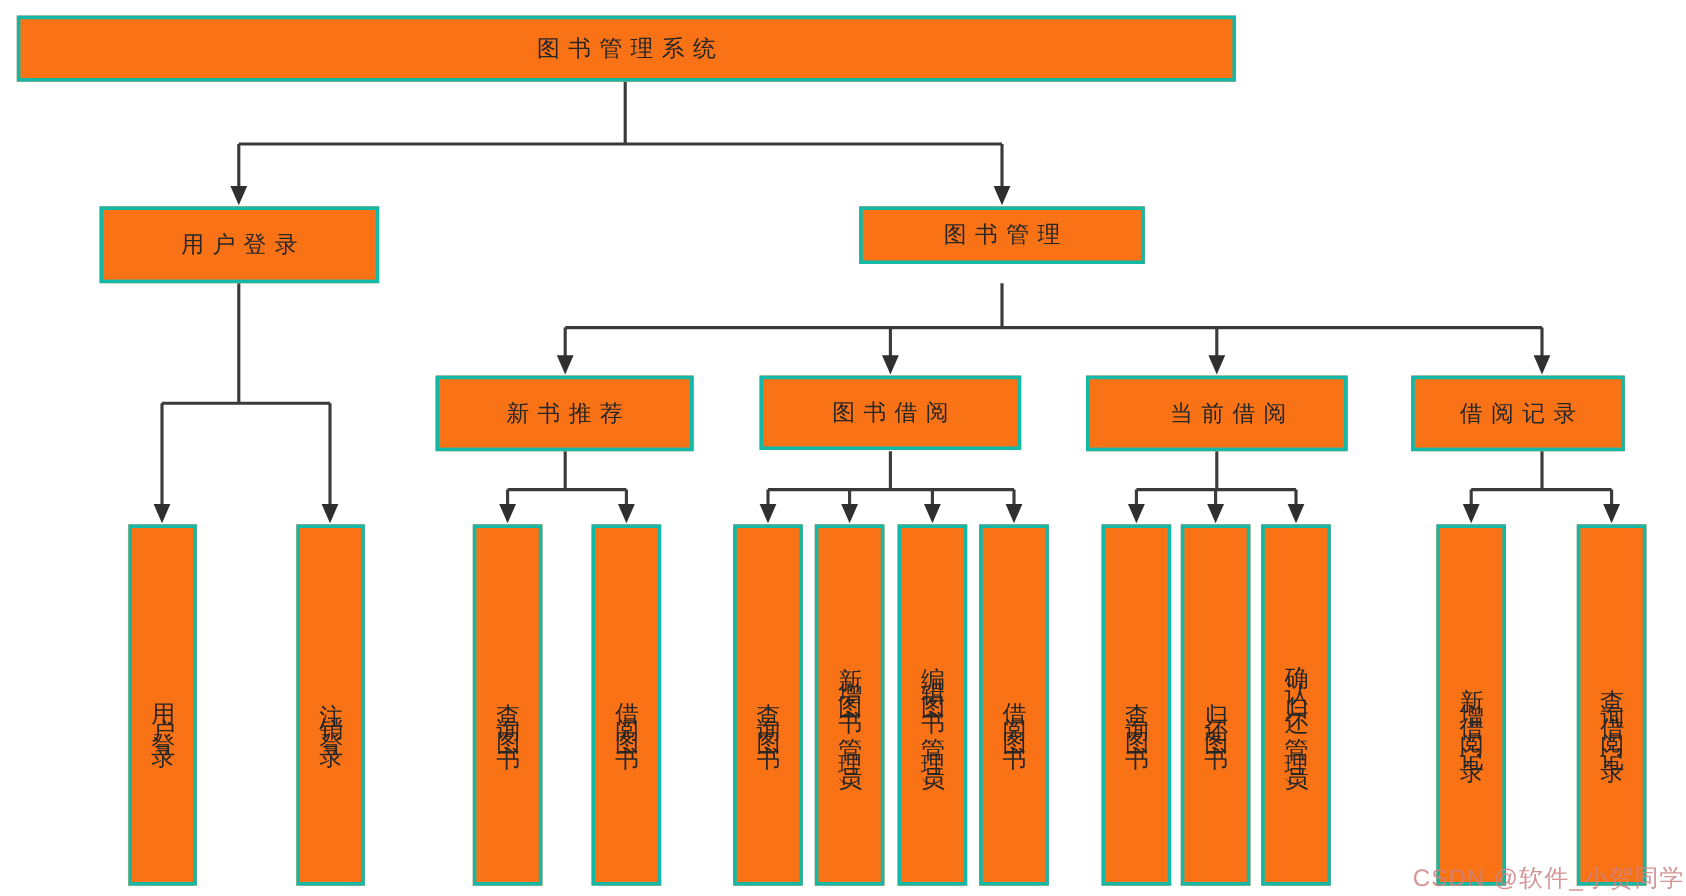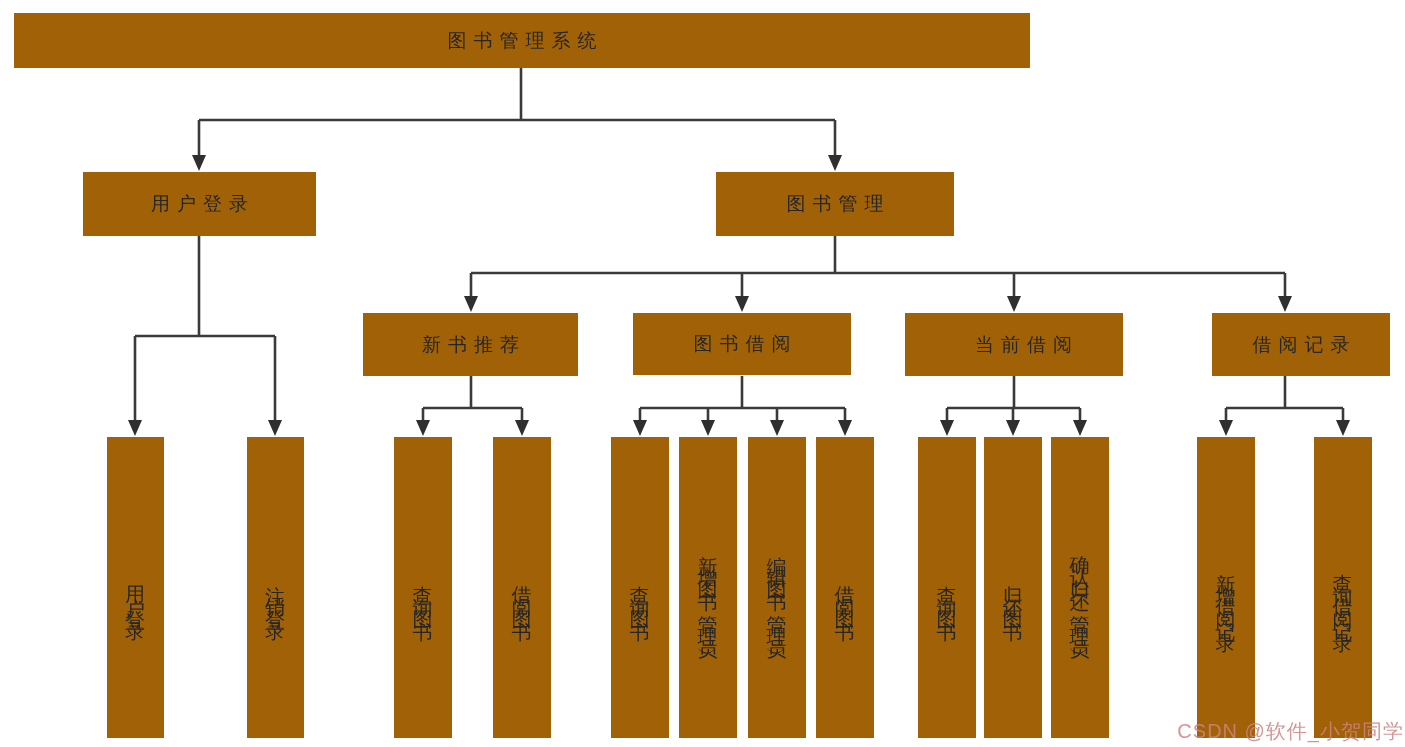--- a/index.html
+++ b/index.html
@@ -8,22 +8,22 @@
     width: 1405px;
     height: 747px;
     background: #ffffff;
     font-family: "Liberation Sans", sans-serif;
     overflow: hidden;
   }
   #wires { position: absolute; left: 0; top: 0; }
   .box {
     position: absolute;
     box-sizing: border-box;
-    border: 3px solid #a16207;
-    background: #a16207;
+    border: 3px solid #14b8a6;
+    background: #f97316;
     display: flex;
     align-items: center;
     justify-content: center;
     color: #262626;
     z-index: 2;
     text-align: center;
   }
   .hbox { font-size: 19px; letter-spacing: 7px; font-weight: 500; padding-left: 7px; }
   .vbox span {
     writing-mode: vertical-rl;
@@ -40,25 +40,25 @@
     bottom: 2px;
     font-size: 20px;
     letter-spacing: 1px;
     color: rgba(205, 130, 130, 0.85);
     white-space: nowrap;
     z-index: 5;
   }
   
   .n-root  { left: 14px;   top: 13px;  width: 1016px; height: 55px; }
   .n-b0    { left: 83px;   top: 172px; width: 233px;  height: 64px; }
-  .n-b1    { left: 716px;  top: 172px; width: 238px;  height: 64px; }
+  .n-b1    { left: 716px;  top: 172px; width: 238px;  height: 48px; }
   .n-g0    { left: 363px;  top: 313px; width: 215px;  height: 63px; }
   .n-g1    { left: 633px;  top: 313px; width: 218px;  height: 62px; }
   .n-g2    { left: 905px;  top: 313px; width: 218px;  height: 63px; padding-left: 26px; }
-  .n-g3    { left: 1176px; top: 313px; width: 178px;  height: 63px; margin-left: 36px; }
+  .n-g3    { left: 1176px; top: 313px; width: 178px;  height: 63px; }
   .leaf    { top: 437px; width: 58px; height: 301px; }
   .n-b0c0  { left: 107px;  width: 57px; }
   .n-b0c1  { left: 247px;  width: 57px; }
   .n-g0c0  { left: 394px; }
   .n-g0c1  { left: 493px; }
   .n-g1c0  { left: 611px; }
   .n-g1c1  { left: 679px; }
   .n-g1c2  { left: 748px; }
   .n-g1c3  { left: 816px; }
   .n-g2c0  { left: 918px; }

